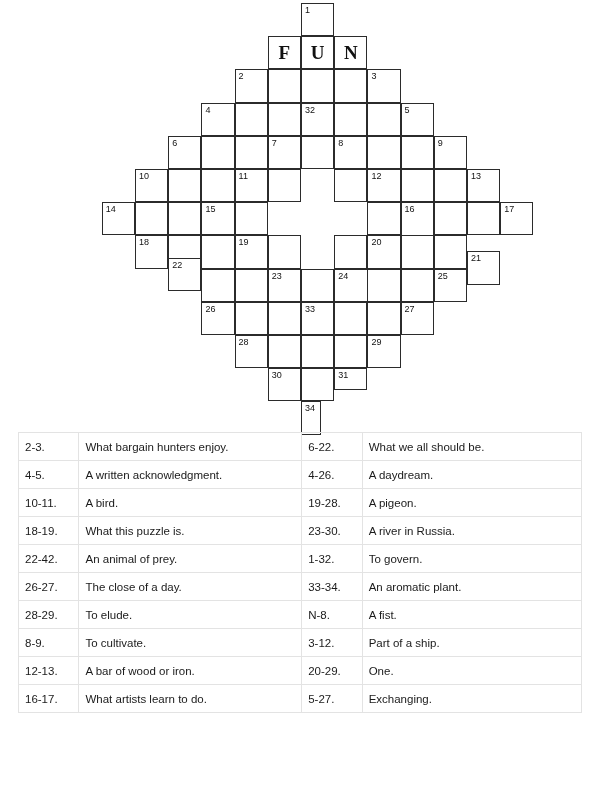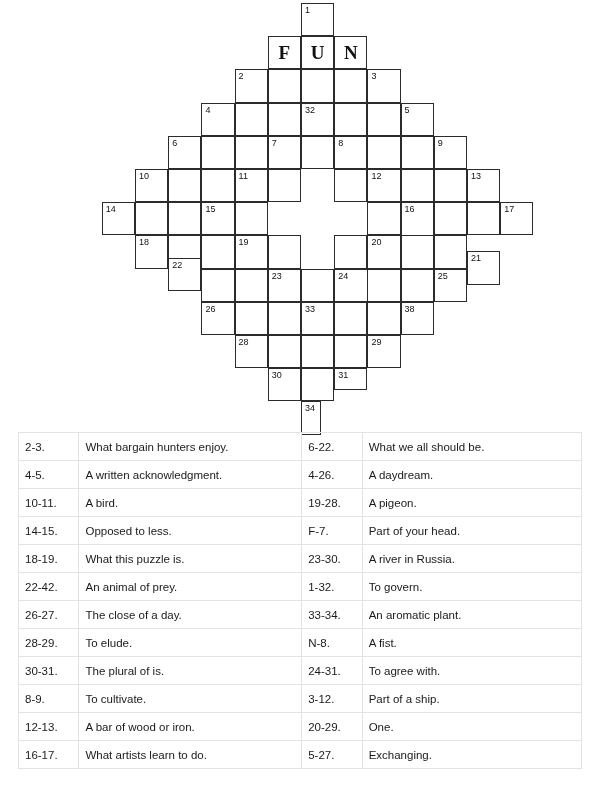--- a/index.html
+++ b/index.html
@@ -204,21 +204,21 @@
       <span class="num">26</span>
     </div>
     <div class="cell" style="left: 234.6px; top: 301.8px; width: 33.2px; height: 33.2px;"></div>
     <div class="cell" style="left: 267.8px; top: 301.8px; width: 33.2px; height: 33.2px;"></div>
     <div class="cell" style="left: 301px; top: 301.8px; width: 33.2px; height: 33.2px;">
       <span class="num">33</span>
     </div>
     <div class="cell" style="left: 334.2px; top: 301.8px; width: 33.2px; height: 33.2px;"></div>
     <div class="cell" style="left: 367.4px; top: 301.8px; width: 33.2px; height: 33.2px;"></div>
     <div class="cell" style="left: 400.6px; top: 301.8px; width: 33.2px; height: 33.2px;">
-      <span class="num">38</span>
+      <span class="num">27</span>
     </div>
     <div class="cell" style="left: 234.6px; top: 335px; width: 33.2px; height: 33.2px;">
       <span class="num">28</span>
     </div>
     <div class="cell" style="left: 267.8px; top: 335px; width: 33.2px; height: 33.2px;"></div>
     <div class="cell" style="left: 301px; top: 335px; width: 33.2px; height: 33.2px;"></div>
     <div class="cell" style="left: 334.2px; top: 335px; width: 33.2px; height: 33.2px;"></div>
     <div class="cell" style="left: 367.4px; top: 335px; width: 33.2px; height: 33.2px;">
       <span class="num">29</span>
     </div>
@@ -248,26 +248,20 @@
         <td class="ref">4-26.</td>
         <td class="txt">A daydream.</td>
       </tr>
       <tr>
         <td class="ref">10-11.</td>
         <td class="txt">A bird.</td>
         <td class="ref">19-28.</td>
         <td class="txt">A pigeon.</td>
       </tr>
       <tr>
-        <td class="ref">14-15.</td>
-        <td class="txt">Opposed to less.</td>
-        <td class="ref">F-7.</td>
-        <td class="txt">Part of your head.</td>
-      </tr>
-      <tr>
         <td class="ref">18-19.</td>
         <td class="txt">What this puzzle is.</td>
         <td class="ref">23-30.</td>
         <td class="txt">A river in Russia.</td>
       </tr>
       <tr>
         <td class="ref">22-42.</td>
         <td class="txt">An animal of prey.</td>
         <td class="ref">1-32.</td>
         <td class="txt">To govern.</td>
@@ -278,26 +272,20 @@
         <td class="ref">33-34.</td>
         <td class="txt">An aromatic plant.</td>
       </tr>
       <tr>
         <td class="ref">28-29.</td>
         <td class="txt">To elude.</td>
         <td class="ref">N-8.</td>
         <td class="txt">A fist.</td>
       </tr>
       <tr>
-        <td class="ref">30-31.</td>
-        <td class="txt">The plural of is.</td>
-        <td class="ref">24-31.</td>
-        <td class="txt">To agree with.</td>
-      </tr>
-      <tr>
         <td class="ref">8-9.</td>
         <td class="txt">To cultivate.</td>
         <td class="ref">3-12.</td>
         <td class="txt">Part of a ship.</td>
       </tr>
       <tr>
         <td class="ref">12-13.</td>
         <td class="txt">A bar of wood or iron.</td>
         <td class="ref">20-29.</td>
         <td class="txt">One.</td>

